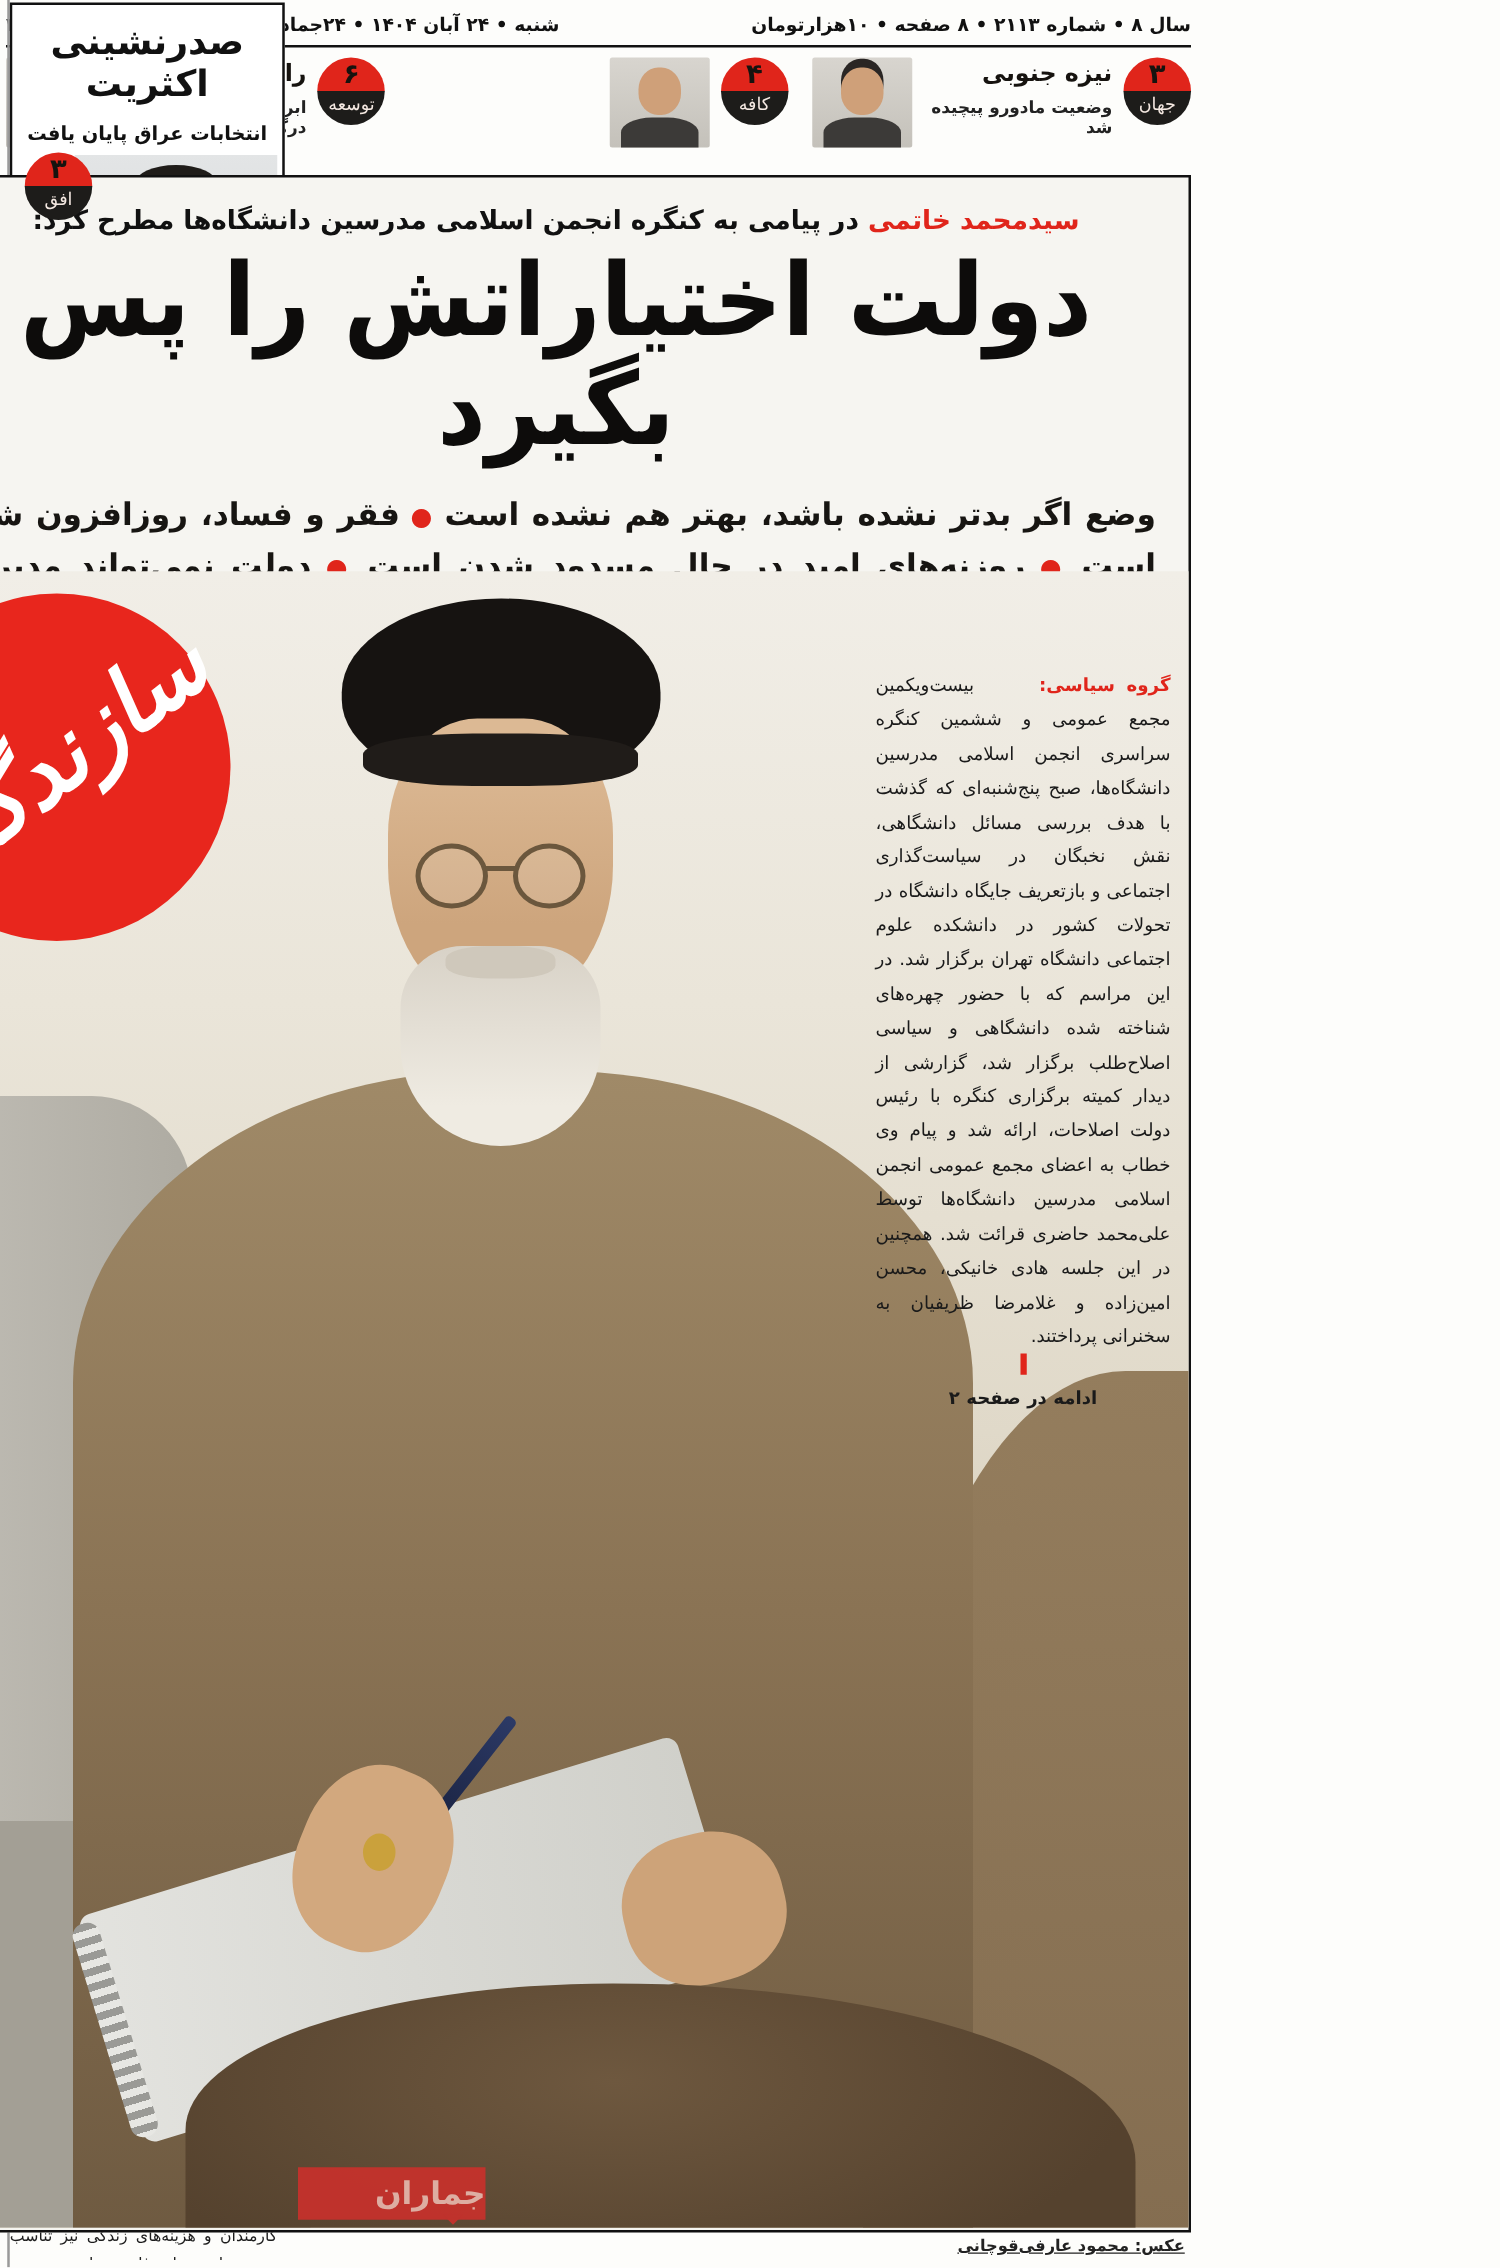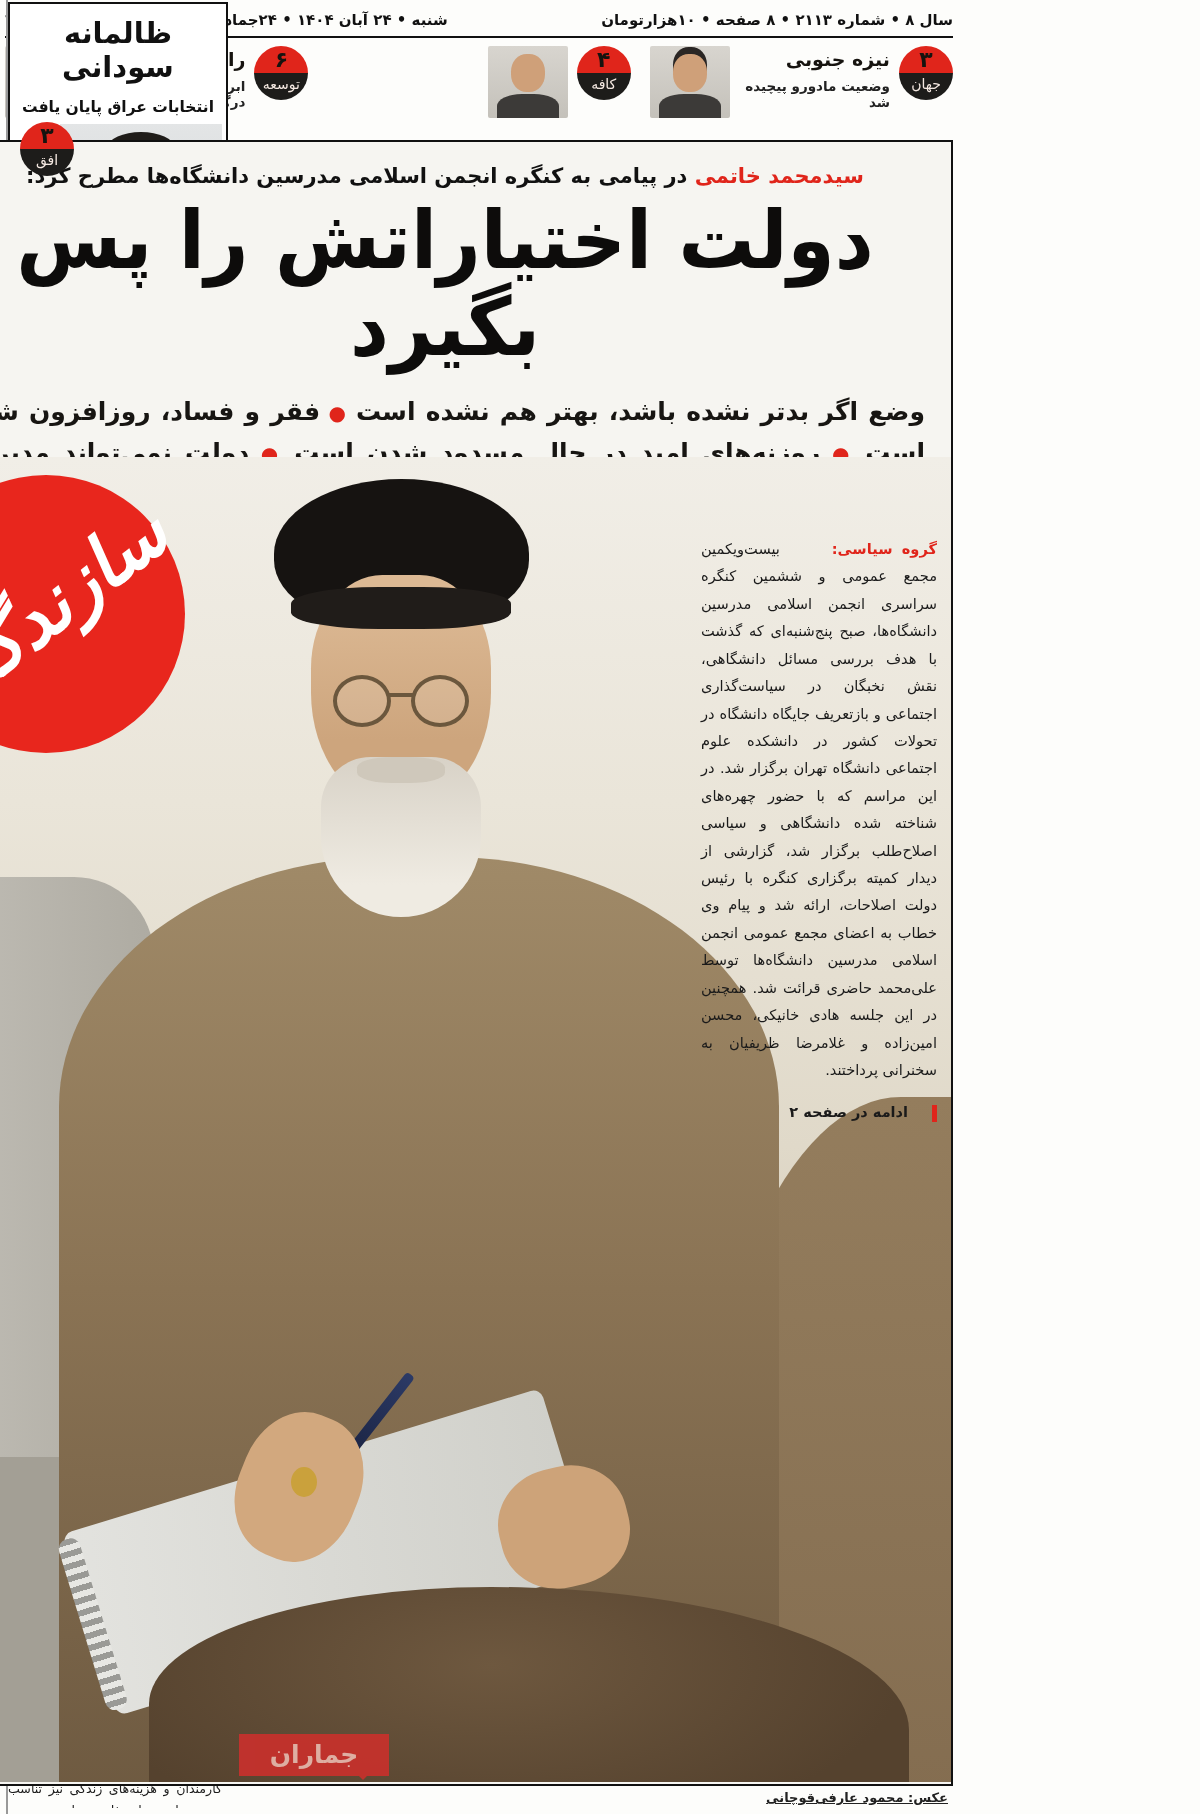--- a/index.html
+++ b/index.html
@@ -169,26 +169,26 @@
     color:#fff; font-size:74px; font-weight:900; transform:rotate(-38deg) translate(6px,-4px);
     font-style:italic; letter-spacing:-2px;
   }
 
   
   .article-overlay {
     position:absolute; right:14px; top:78px; width:236px; height:488px; z-index:6;
     text-align:justify; font-size:14.6px; line-height:1.88; color:#1a1a1a;
   }
   .article-overlay .byline { color:#e0251b; font-weight:bold;margin-left:43px; }
-  .cont { margin-top:16px; font-weight:900; font-size:14.5px; display:flex; align-items:center; gap:24px; }
+  .cont { margin-top:0; font-weight:900; font-size:14.5px; display:flex; align-items:center; gap:6px;flex-direction:column; }
   .cont .bar { display:inline-block; width:5px; height:17px; background:#e0251b; }
 
   .watermark {
     position:absolute; left:300px; bottom:6px; width:150px; height:42px; background:#c8312c;
-    color:#e9b7ac; font-weight:900; font-size:25px; text-align:center; line-height:42px; z-index:6;
+    color:#e9b7ac; font-weight:900; font-size:25px; text-align:right; line-height:42px; z-index:6;
     opacity:0.92;
   }
   .watermark::after { content:""; position:absolute; right:18px; bottom:-12px;
     border:8px solid transparent; border-top-color:#c8312c; }
   .photo-caption {
     position:absolute; right:252px; top:1790px; font-size:13px; font-weight:bold; color:#222;text-decoration:underline;
   }
 </style>
 </head>
 <body>
@@ -230,21 +230,21 @@
         <div class="teaser-sub">ابراهیم رزاقی درگذشت</div>
       </div>
       <div class="head-photo"></div>
     </div>
   </div>
 
   <div class="left-col">
     <div class="left-col-frame"></div>
 
     <div class="left-story">
-      <div class="left-story-title">ظالمانه سودانی</div>
+      <div class="left-story-title">صدرنشینی اکثریت</div>
       <div class="left-story-sub">انتخابات عراق پایان یافت اما هیچ گروهی نتوانست اکثریت پارلمان را به دست آورد</div>
       <div class="left-badge badge">
         <span class="num">۳</span>
         <span class="sec">افق</span>
       </div>
       <div class="sudani-photo">
         <div class="hair"></div>
         <div class="face"></div>
         <div class="suit"></div>
         <div class="shirt"></div>

